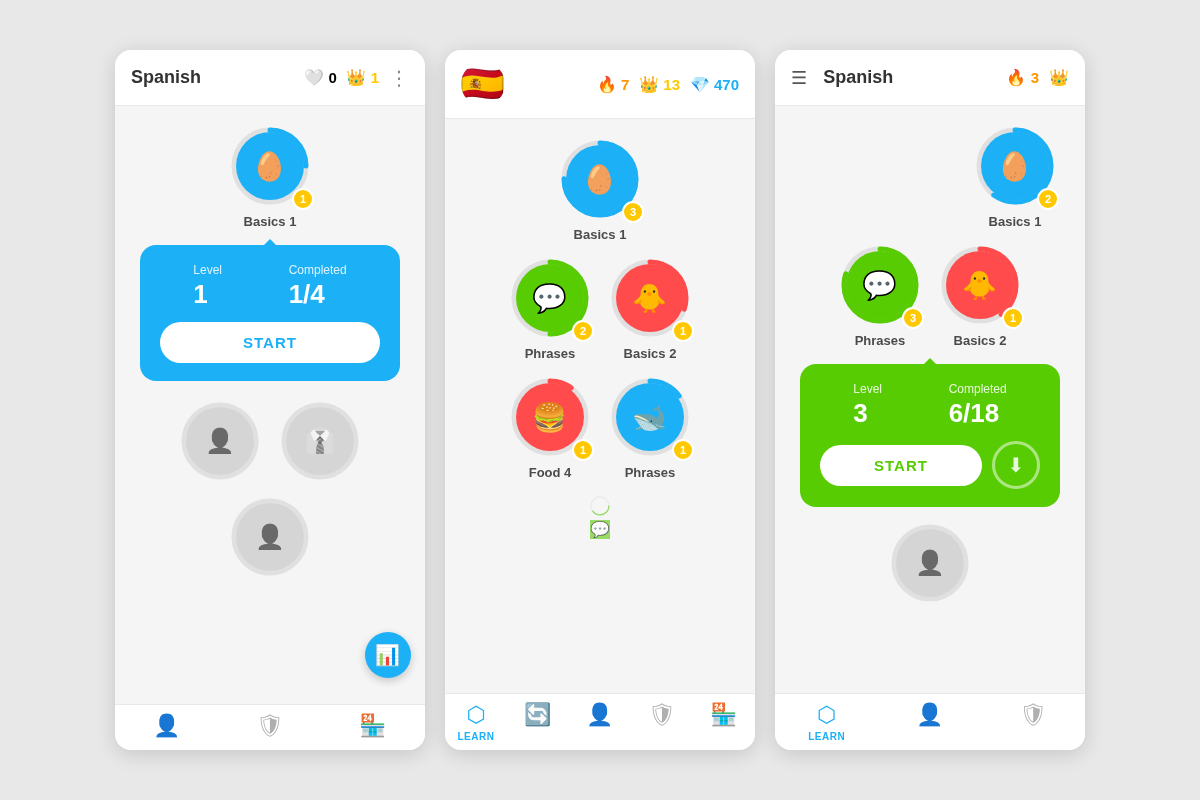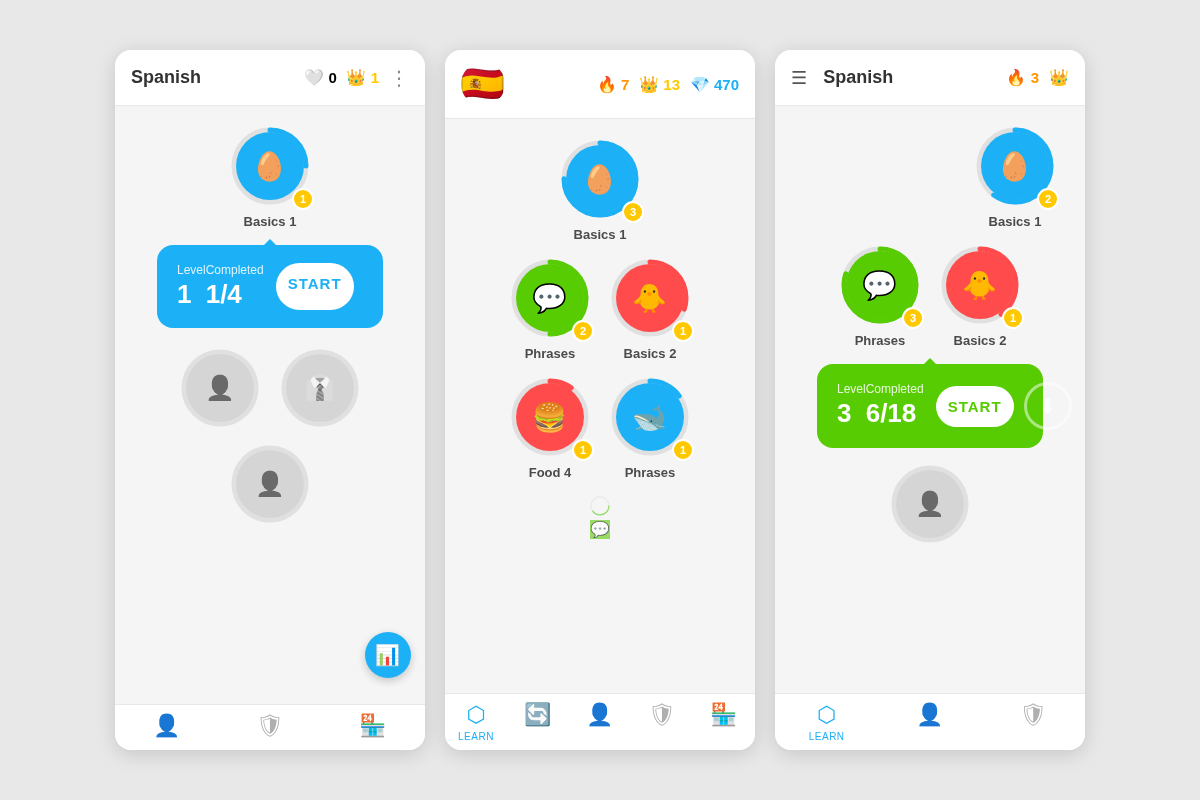--- a/index.html
+++ b/index.html
@@ -138,24 +138,24 @@
       font-size: 13px;
       font-weight: 600;
       color: #4b4b4b;
       text-align: center;
     }
 
     
     .tooltip-popup {
       border-radius: 16px;
       padding: 18px 20px;
-      width: 226px;
+      width: 260px;
       position: relative;
       display: flex;
-      flex-direction: row;
+      flex-direction: column;
       gap: 12px;
     }
 
     .tooltip-popup::before {
       content: '';
       position: absolute;
       top: -14px;
       left: 50%;
       transform: translateX(-50%);
       border: 8px solid transparent;
@@ -263,21 +263,21 @@
       font-size: 22px;
       color: #afafaf;
     }
 
     .nav-item.active .nav-icon {
       color: #1cb0f6;
     }
 
     .nav-item .nav-label {
       font-size: 10px;
-      font-weight: 400;
+      font-weight: 700;
       color: #afafaf;
       text-transform: uppercase;
       letter-spacing: 0.5px;
     }
 
     .nav-item.active .nav-label {
       color: #1cb0f6;
     }
 
     

